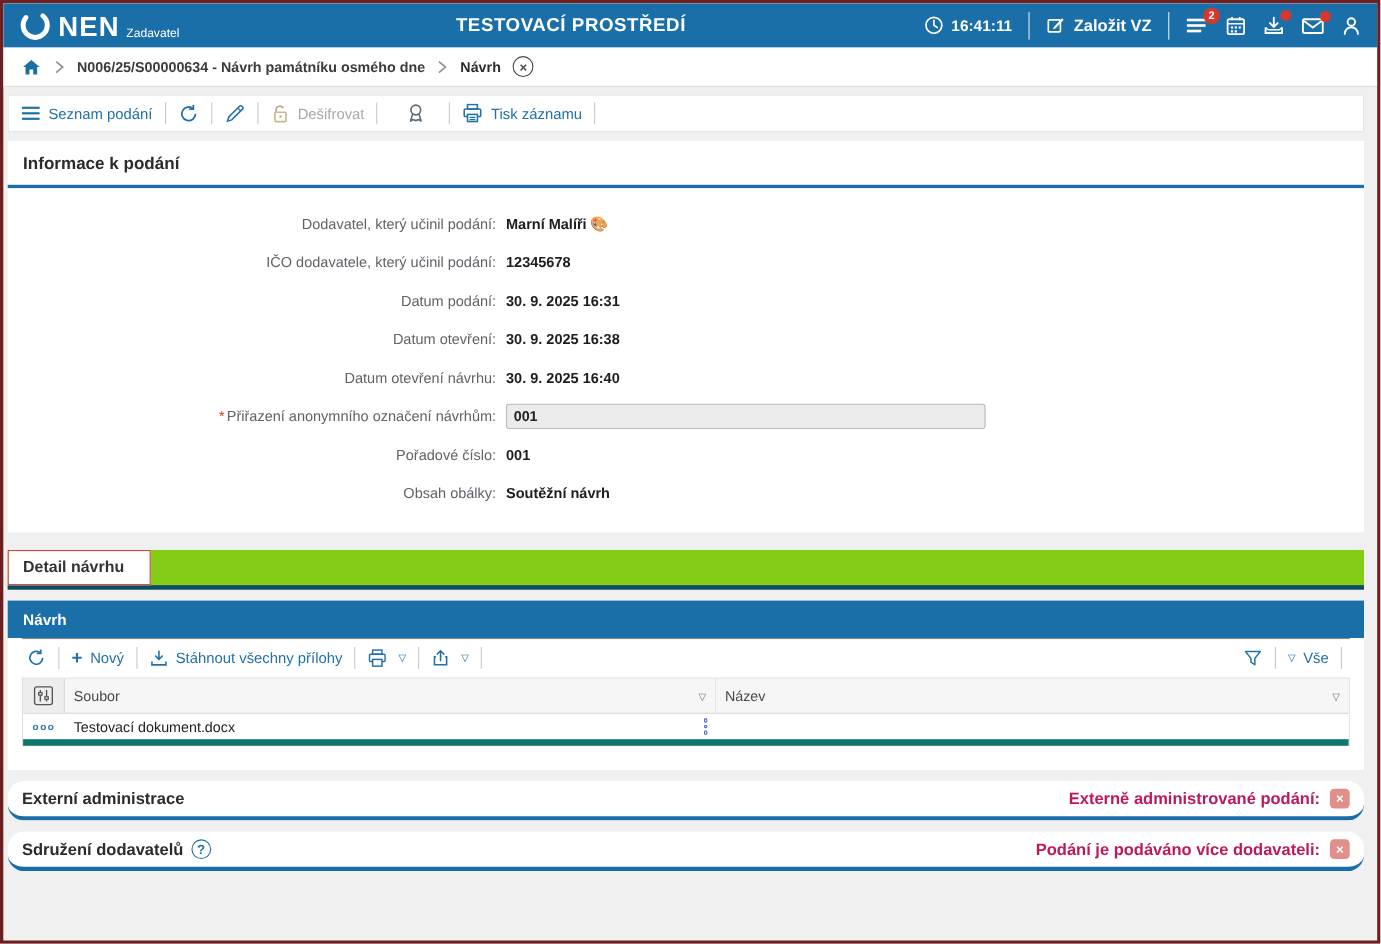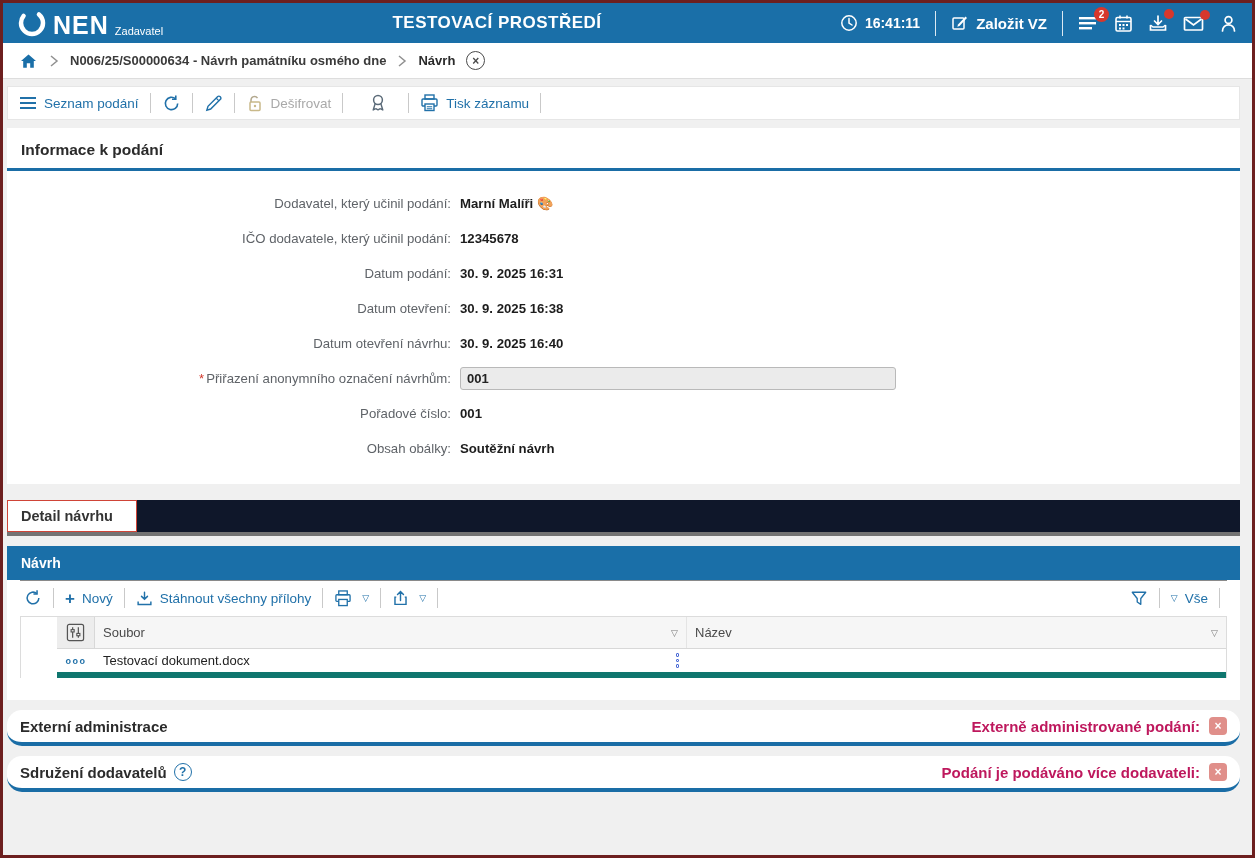--- a/index.html
+++ b/index.html
@@ -5,21 +5,21 @@
   * { margin:0; padding:0; box-sizing:border-box; }
   html,body { width:1255px; height:858px; }
   body { font-family:"Liberation Sans", sans-serif; background:#f0f0f0; }
   .page { width:1255px; height:858px; border:3px solid #6d1f1f; background:#f0f0f0; overflow:hidden; }
 
   
   .hdr { height:40px; background:#1a6fa8; display:flex; align-items:center; padding:0 14px; position:relative; color:#fff; }
   .logo-wrap { display:flex; align-items:flex-end; gap:6px; }
   .brand { font-size:25px; font-weight:bold; letter-spacing:1px; line-height:1; }
   .brand-sub { font-size:11px; line-height:1; padding-bottom:1px; }
-  .env-title { position:absolute; left:494px; transform:translateX(-50%); font-size:17px; font-weight:bold; letter-spacing:.5px; }
+  .env-title { position:absolute; left:516px; transform:translateX(-50%); font-size:17px; font-weight:bold; letter-spacing:.5px; }
   .hdr-right { margin-left:auto; display:flex; align-items:center; gap:15px; }
   .hdr-item { display:flex; align-items:center; gap:7px; position:relative; cursor:pointer; }
   .time-txt { font-size:14px; font-weight:600; }
   .vz-txt { font-size:15px; font-weight:bold; }
   .hsep { width:1px; height:25px; background:rgba(255,255,255,.85); }
   .badge { position:absolute; top:-7px; right:-10px; min-width:15px; height:15px; border-radius:8px; background:#d7372c; color:#fff; font-size:10px; font-weight:bold; display:flex; align-items:center; justify-content:center; padding:0 3px; }
   .reddot { position:absolute; top:-5px; right:-6px; width:10px; height:10px; border-radius:50%; background:#d7372c; }
 
   
   .crumbbar { height:36px; background:#fff; border-bottom:1px solid #ddd; display:flex; align-items:center; padding:0 16px; gap:11px; }
@@ -41,35 +41,35 @@
   
   .sec-title { font-size:15.5px; font-weight:bold; color:#2b2b2b; padding:13px 14px 9px 14px; }
   .form { padding:15px 0 18px 0; }
   .frow { display:flex; align-items:center; height:35px; }
   .flabel { width:444px; text-align:right; font-size:13.2px; color:#5f6368; }
   .req { color:#d0382c; margin-right:2px; font-size:13px; }
   .fvalue { margin-left:9px; font-size:13.2px; font-weight:bold; color:#1d1d1d; display:flex; align-items:center; gap:4px; }
   .finput { margin-left:9px; width:436px; height:23px; background:#ebebeb; border:1px solid #b9b9b9; border-radius:3px; font-family:"Liberation Sans",sans-serif; font-size:13px; font-weight:bold; color:#222; padding:0 6px; }
 
   
-  .tabstrip { margin:0 12px 0 4px; background:#0f172a; height:36px; border-bottom:4px solid #737373; display:flex; }
+  .tabstrip { margin:0 12px 0 4px; background:#84cc16; height:36px; border-bottom:4px solid #0c4a6e; display:flex; }
   .tab-active { width:130px; border:1px solid #cf4437; display:flex; align-items:center; padding-left:13px; font-size:14.5px; font-weight:bold; color:#333; cursor:pointer; background:#fff; }
 
   
   .navrh-bar { margin:10px 12px 0 4px; background:#1a6fa8; color:#fff; font-size:14px; font-weight:bold; padding:9px 14px; }
 
   
   .files-card { padding-bottom:22px; }
   .files-title { display:flex; align-items:center; gap:8px; padding:11px 13px 7px 13px; color:#2171a9; font-size:17.5px; }
   .files-rule { margin:0 13px; border-bottom:1.5px solid #8a8a8a; }
   .files-toolbar { display:flex; align-items:center; padding:7px 13px 6px 13px; }
   .caret { font-size:9px; color:#2171a9; margin-left:3px; }
   .tb-spacer { flex:1; }
 
-  .ftable { margin:2px 13px 0 13px; border:1px solid #dcdcdc; border-bottom:none; font-size:13px;padding-left:36px; }
+  .ftable { margin:2px 13px 0 13px; border:1px solid #dcdcdc; border-bottom:none; font-size:13px; }
   .throw { display:flex; background:#f6f6f6; border-bottom:1px solid #d8d8d8; height:32px; align-items:stretch; }
   .th-icon { width:38px; background:#ededed; border-right:1px solid #d8d8d8; display:flex; align-items:center; justify-content:center; }
   .th { display:flex; align-items:center; color:#4a4a4a; padding:0 8px; }
   .th-soubor { width:592px; border-right:1px solid #e4e4e4; }
   .th-nazev { flex:1; }
   .th .sortcaret { margin-left:auto; font-size:9px; color:#777; }
   .tdrow { display:flex; background:#fff; border-bottom:6px solid #0f766e; height:29px; align-items:center; }
   .td-dots { width:38px; text-align:center; color:#2171a9; font-size:9px; font-weight:bold; letter-spacing:1.5px; cursor:pointer; }
   .td-soubor { width:592px; padding:0 8px; color:#222; display:flex; align-items:center; }
   .vdots { margin-left:auto; display:flex; flex-direction:column; gap:2px; cursor:pointer; }

